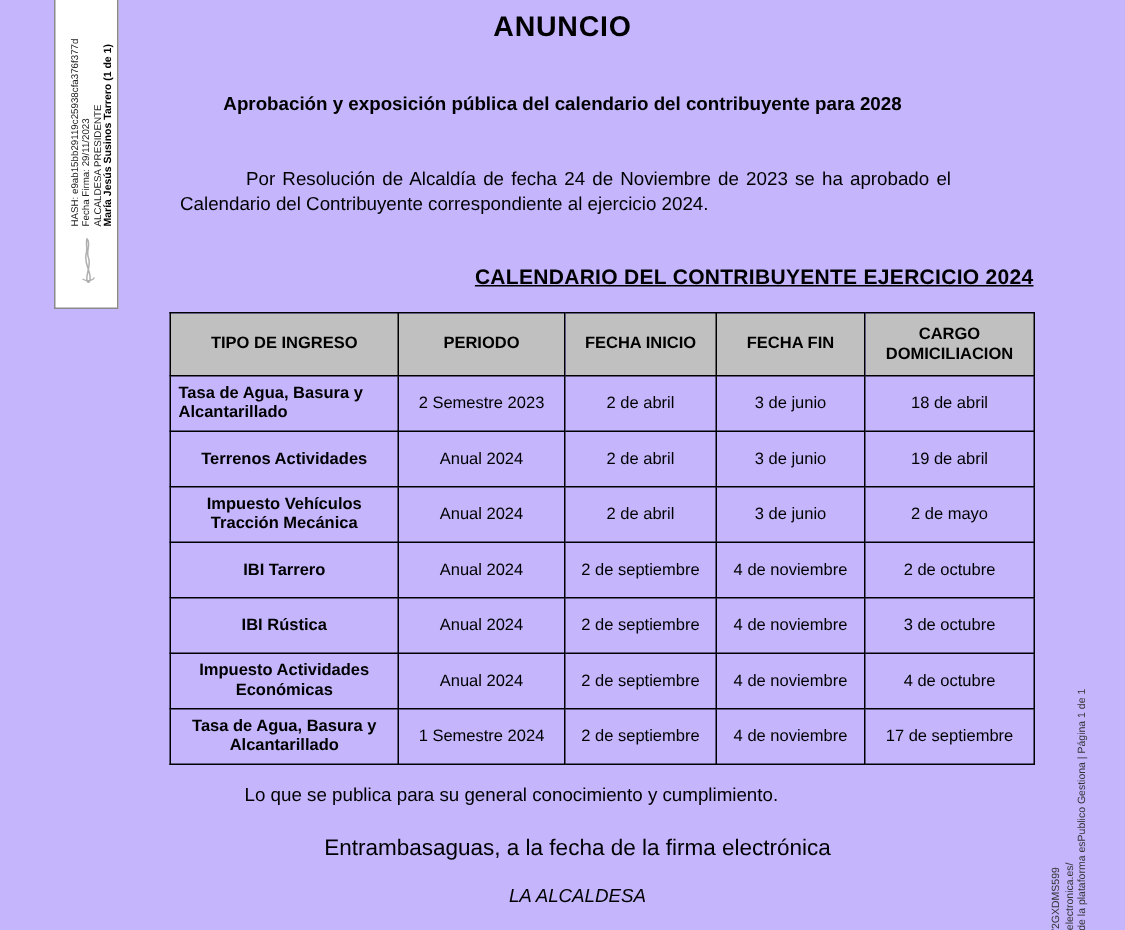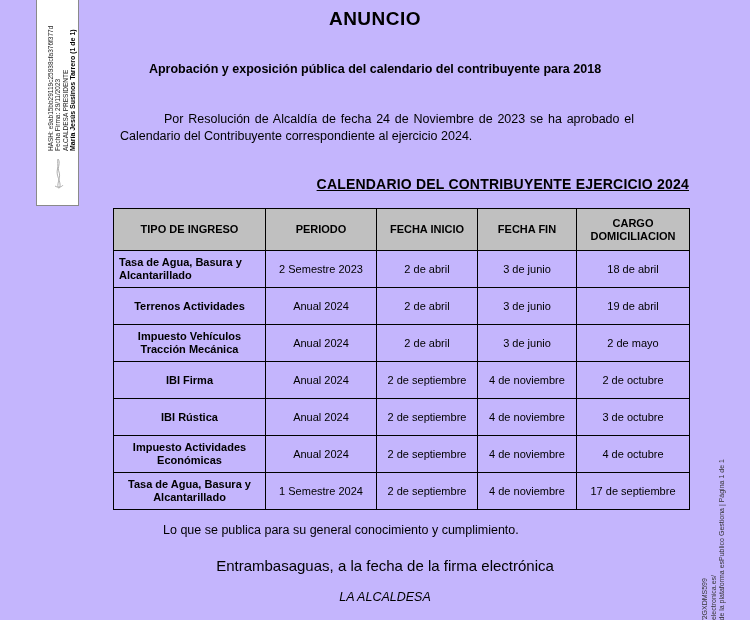--- a/index.html
+++ b/index.html
@@ -88,21 +88,21 @@
       <div class="sig-line">Fecha Firma: 29/11/2023</div>
       <div class="sig-line">ALCALDESA PRESIDENTE</div>
       <div class="sig-line sig-name">María Jesús Susinos Tarrero (1 de 1)</div>
     </div>
     <svg class="sig-scribble" width="26" height="36" viewBox="0 0 26 36">
       <path d="M13,2 C16,6 12,10 14,15 C16,20 12,26 13,30 C13.6,32.5 15.5,31 15,27 C14.4,22 11,18 12.5,12 C13.5,8 12,5 13,2 M10,29 C13,31 17,30 18,28" fill="none" stroke="#b0b0b0" stroke-width="1"></path>
     </svg>
   </div>
 
   <h1 class="doc-title">ANUNCIO</h1>
-  <h2 class="doc-subtitle">Aprobación y exposición pública del calendario del contribuyente para 2018</h2>
+  <h2 class="doc-subtitle">Aprobación y exposición pública del calendario del contribuyente para 2028</h2>
   <p class="doc-intro">Por Resolución de Alcaldía de fecha 24 de Noviembre de 2023 se ha aprobado el Calendario del Contribuyente correspondiente al ejercicio 2024.</p>
   <h3 class="doc-heading">CALENDARIO DEL CONTRIBUYENTE EJERCICIO 2024</h3>
 
   <table class="cal-table">
     <colgroup>
       <col style="width:152px">
         <col style="width:111px">
         <col style="width:101px">
         <col style="width:99px">
         <col style="width:113px">
@@ -132,21 +132,21 @@
         <td>19 de abril</td>
       </tr>
       <tr>
         <td class="c0">Impuesto Vehículos Tracción Mecánica</td>
         <td>Anual 2024</td>
         <td>2 de abril</td>
         <td>3 de junio</td>
         <td>2 de mayo</td>
       </tr>
       <tr>
-        <td class="c0">IBI Firma</td>
+        <td class="c0">IBI Tarrero</td>
         <td>Anual 2024</td>
         <td>2 de septiembre</td>
         <td>4 de noviembre</td>
         <td>2 de octubre</td>
       </tr>
       <tr>
         <td class="c0">IBI Rústica</td>
         <td>Anual 2024</td>
         <td>2 de septiembre</td>
         <td>4 de noviembre</td>

